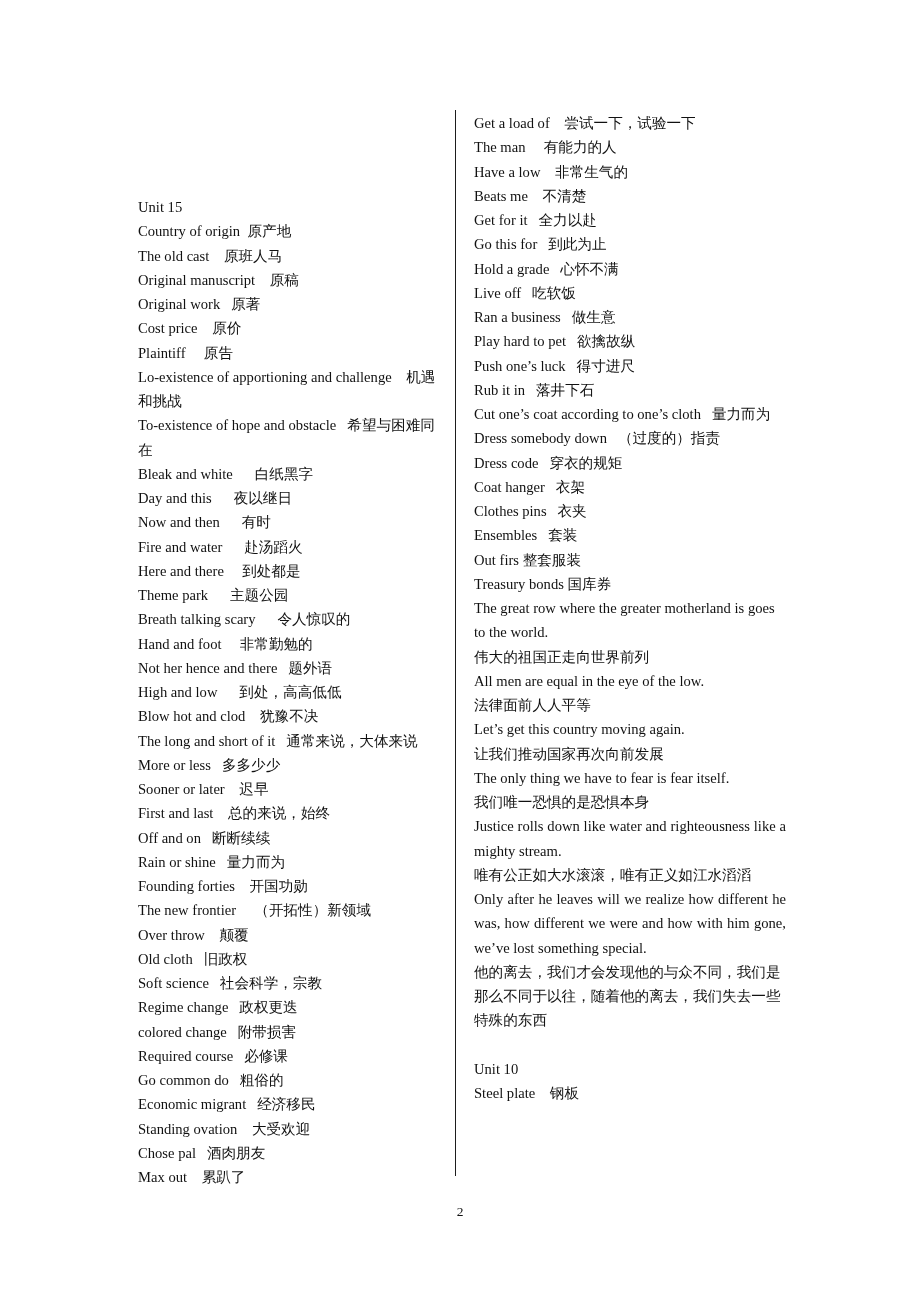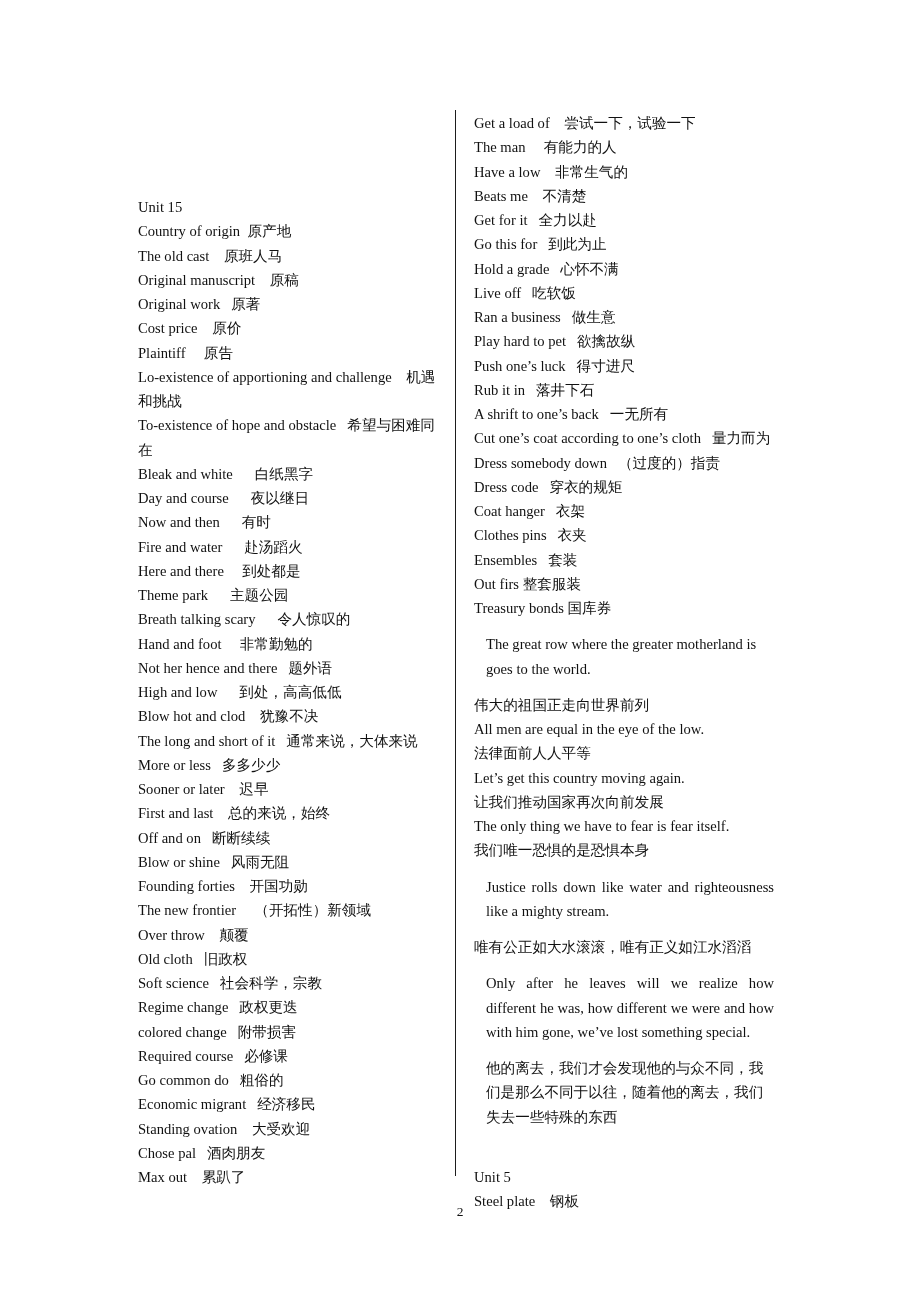--- a/index.html
+++ b/index.html
@@ -48,21 +48,21 @@
 
   .line {
     margin: 0;
     padding: 0;
     white-space: pre-wrap;
     word-wrap: break-word;
   }
 
   
   .para {
-    margin: 12px;
+    margin: 0;
     padding: 0;
     white-space: normal;
   }
   .para.justify {
     text-align: justify;
     text-justify: inter-word;
   }
 
   .blank {
     height: 24.25px;
@@ -102,36 +102,36 @@
       <div class="line">Unit 15</div>
       <div class="line">Country of origin  原产地</div>
       <div class="line">The old cast    原班人马</div>
       <div class="line">Original manuscript    原稿</div>
       <div class="line">Original work   原著</div>
       <div class="line">Cost price    原价</div>
       <div class="line">Plaintiff     原告</div>
       <div class="line">Lo-existence of apportioning and challenge    机遇和挑战</div>
       <div class="line">To-existence of hope and obstacle   希望与困难同在</div>
       <div class="line">Bleak and white      白纸黑字</div>
-      <div class="line">Day and course      夜以继日</div>
+      <div class="line">Day and this      夜以继日</div>
       <div class="line">Now and then      有时</div>
       <div class="line">Fire and water      赴汤蹈火</div>
       <div class="line">Here and there     到处都是</div>
       <div class="line">Theme park      主题公园</div>
       <div class="line">Breath talking scary      令人惊叹的</div>
       <div class="line">Hand and foot     非常勤勉的</div>
       <div class="line">Not her hence and there   题外语</div>
       <div class="line">High and low      到处，高高低低</div>
       <div class="line">Blow hot and clod    犹豫不决</div>
       <div class="line">The long and short of it   通常来说，大体来说</div>
       <div class="line">More or less   多多少少</div>
       <div class="line">Sooner or later    迟早</div>
       <div class="line">First and last    总的来说，始终</div>
       <div class="line">Off and on   断断续续</div>
-      <div class="line">Blow or shine   风雨无阻</div>
+      <div class="line">Rain or shine   量力而为</div>
       <div class="line">Founding forties    开国功勋</div>
       <div class="line">The new frontier     （开拓性）新领域</div>
       <div class="line">Over throw    颠覆</div>
       <div class="line">Old cloth   旧政权</div>
       <div class="line">Soft science   社会科学，宗教</div>
       <div class="line">Regime change   政权更迭</div>
       <div class="line">colored change   附带损害</div>
       <div class="line">Required course   必修课</div>
       <div class="line">Go common do   粗俗的</div>
       <div class="line">Economic migrant   经济移民</div>
@@ -146,21 +146,20 @@
       <div class="line">Have a low    非常生气的</div>
       <div class="line">Beats me    不清楚</div>
       <div class="line">Get for it   全力以赴</div>
       <div class="line">Go this for   到此为止</div>
       <div class="line">Hold a grade   心怀不满</div>
       <div class="line">Live off   吃软饭</div>
       <div class="line">Ran a business   做生意</div>
       <div class="line">Play hard to pet   欲擒故纵</div>
       <div class="line">Push one’s luck   得寸进尺</div>
       <div class="line">Rub it in   落井下石</div>
-      <div class="line">A shrift to one’s back   一无所有</div>
       <div class="line">Cut one’s coat according to one’s cloth   量力而为</div>
       <div class="line">Dress somebody down   （过度的）指责</div>
       <div class="line">Dress code   穿衣的规矩</div>
       <div class="line">Coat hanger   衣架</div>
       <div class="line">Clothes pins   衣夹</div>
       <div class="line">Ensembles   套装</div>
       <div class="line">Out firs 整套服装</div>
       <div class="line">Treasury bonds 国库券</div>
       <div class="para">The great row where the greater motherland is goes to the world.</div>
       <div class="line">伟大的祖国正走向世界前列</div>
@@ -168,19 +167,19 @@
       <div class="line">法律面前人人平等</div>
       <div class="line">Let’s get this country moving again.</div>
       <div class="line">让我们推动国家再次向前发展</div>
       <div class="line">The only thing we have to fear is fear itself.</div>
       <div class="line">我们唯一恐惧的是恐惧本身</div>
       <div class="para justify">Justice rolls down like water and righteousness like a mighty stream.</div>
       <div class="line">唯有公正如大水滚滚，唯有正义如江水滔滔</div>
       <div class="para justify">Only after he leaves will we realize how different he was, how different we were and how with him gone, we’ve lost something special.</div>
       <div class="para">他的离去，我们才会发现他的与众不同，我们是那么不同于以往，随着他的离去，我们失去一些特殊的东西</div>
       <div class="blank"></div>
-      <div class="line">Unit 5</div>
+      <div class="line">Unit 10</div>
       <div class="line">Steel plate    钢板</div>
     </div>
 
   <div id="page-number">2</div>
 
 </div>
 
 </body></html>

